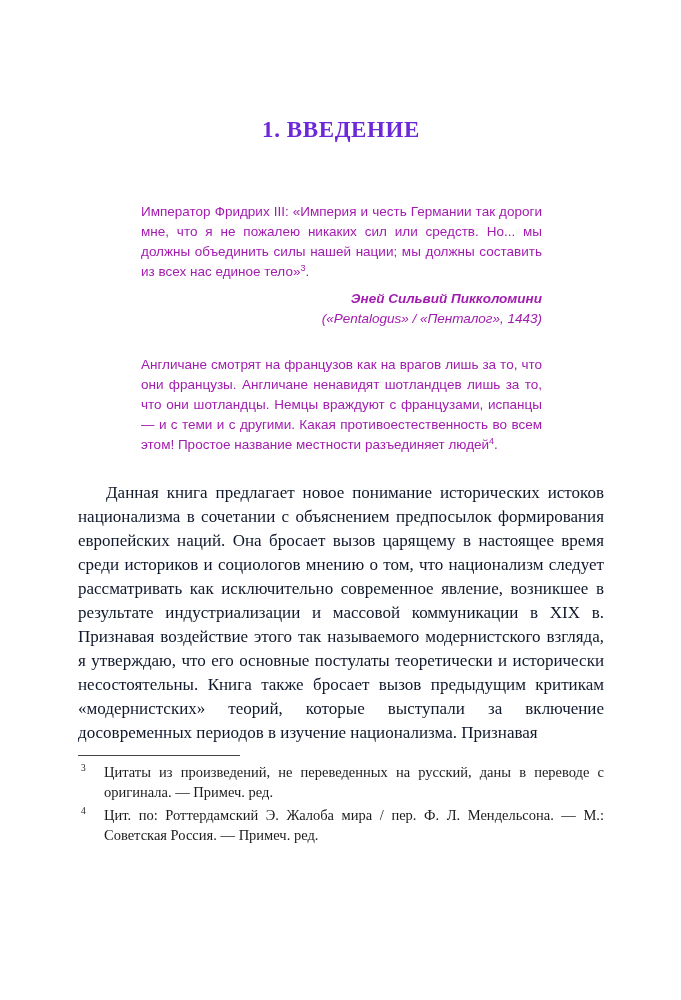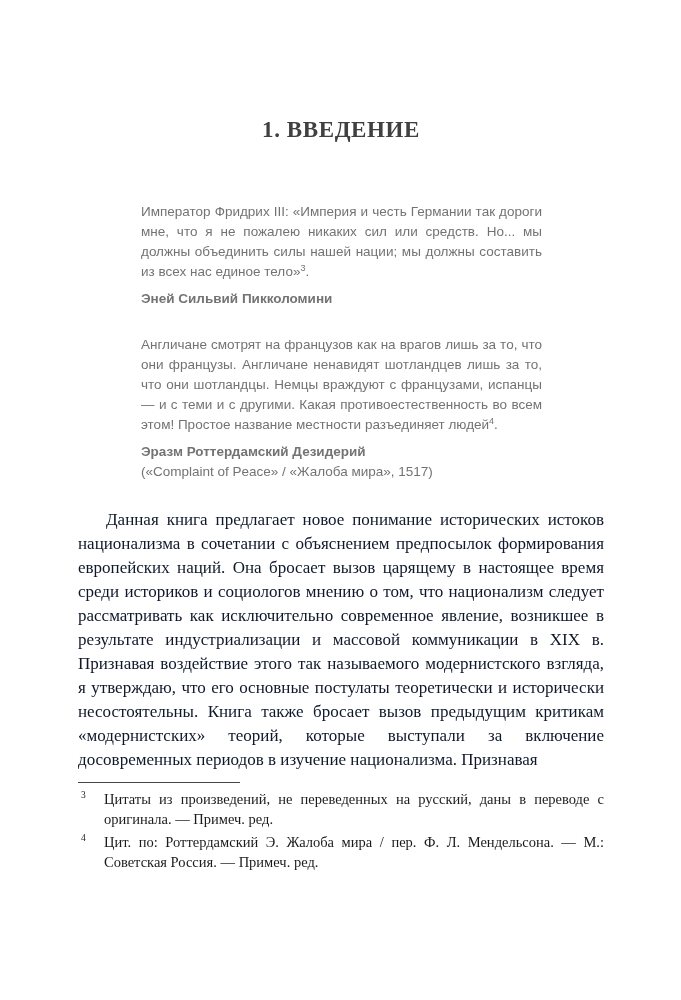--- a/index.html
+++ b/index.html
@@ -18,42 +18,43 @@
     font-family: "Liberation Serif", serif;
     overflow: hidden;
   }
   .chapter-title {
     margin: 0 0 58px 0;
     font-size: 23px;
     line-height: 28px;
     font-weight: bold;
     text-align: center;
     letter-spacing: 0.6px;
-    color: #404040;
+    color: #6d28d9;
     font-family: "Liberation Serif", serif;
   }
   .epigraph {
     margin: 0 62px 26px 63px;
     font-family: "Liberation Sans", sans-serif;
     font-size: 13.5px;
     line-height: 20px;
-    color: #737373;
+    color: #a21caf;
   }
   .epigraph-text {
     margin: 0;
     text-align: justify;
   }
   .epigraph sup {
     font-size: 9px;
     line-height: 0;
     vertical-align: super;
   }
   .attribution {
     margin-top: 7px;
-    text-align: left;
+    text-align: right;
+    font-style: italic;
   }
   .attr-name {
     font-weight: bold;
   }
   .attr-source {
     font-weight: normal;
   }
   .body-para {
     margin: 26px 0 0 0;
     font-size: 17px;
@@ -100,29 +101,26 @@
 <body>
 
 <div class="page">
 
   <h1 class="chapter-title">1. ВВЕДЕНИЕ</h1>
 
   <div class="epigraph">
     <p class="epigraph-text"><span>Император Фридрих III: «Империя и честь Германии так дороги мне, что я не пожалею никаких сил или средств. Но... мы должны объединить силы нашей нации; мы должны составить из всех нас единое тело»</span><sup>3</sup><span>.</span></p>
     <div class="attribution">
       <div class="attr-name">Эней Сильвий Пикколомини</div>
+      <div class="attr-source">(«Pentalogus» / «Пенталог», 1443)</div>
     </div>
   </div>
 
   <div class="epigraph">
     <p class="epigraph-text"><span>Англичане смотрят на французов как на врагов лишь за то, что они французы. Англичане ненавидят шотландцев лишь за то, что они шотландцы. Немцы враждуют с французами, испанцы — и с теми и с другими. Какая противоестественность во всем этом! Простое название местности разъединяет людей</span><sup>4</sup><span>.</span></p>
-    <div class="attribution">
-      <div class="attr-name">Эразм Роттердамский Дезидерий</div>
-      <div class="attr-source">(«Complaint of Peace» / «Жалоба мира», 1517)</div>
-    </div>
   </div>
 
   <p class="body-para">Данная книга предлагает новое понимание исторических истоков национализма в сочетании с объяснением предпосылок формирования европейских наций. Она бросает вызов царящему в настоящее время среди историков и социологов мнению о том, что национализм следует рассматривать как исключительно современное явление, возникшее в результате индустриализации и массовой коммуникации в XIX в. Признавая воздействие этого так называемого модернистского взгляда, я утверждаю, что его основные постулаты теоретически и исторически несостоятельны. Книга также бросает вызов предыдущим критикам «модернистских» теорий, которые выступали за включение досовременных периодов в изучение национализма. Признавая</p>
 
   <div class="footnotes">
     <hr class="footnote-rule">
 
     <div class="footnote">
       <span class="fn-num">3</span>
       <span class="fn-body"><span></span><span class="italic"></span><span>Цитаты из произведений, не переведенных на русский, даны в переводе с оригинала. — </span><span class="italic">Примеч. ред.</span></span>

